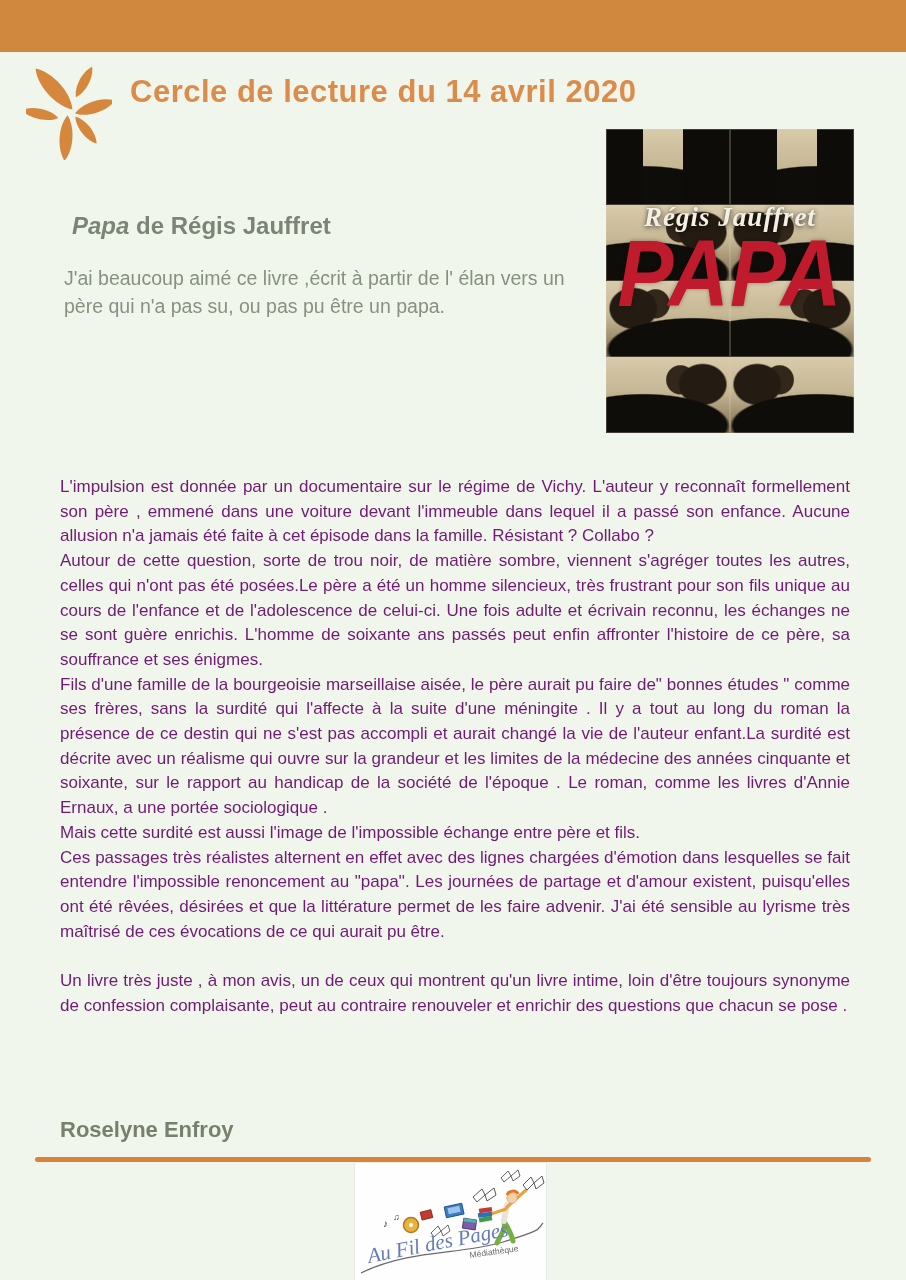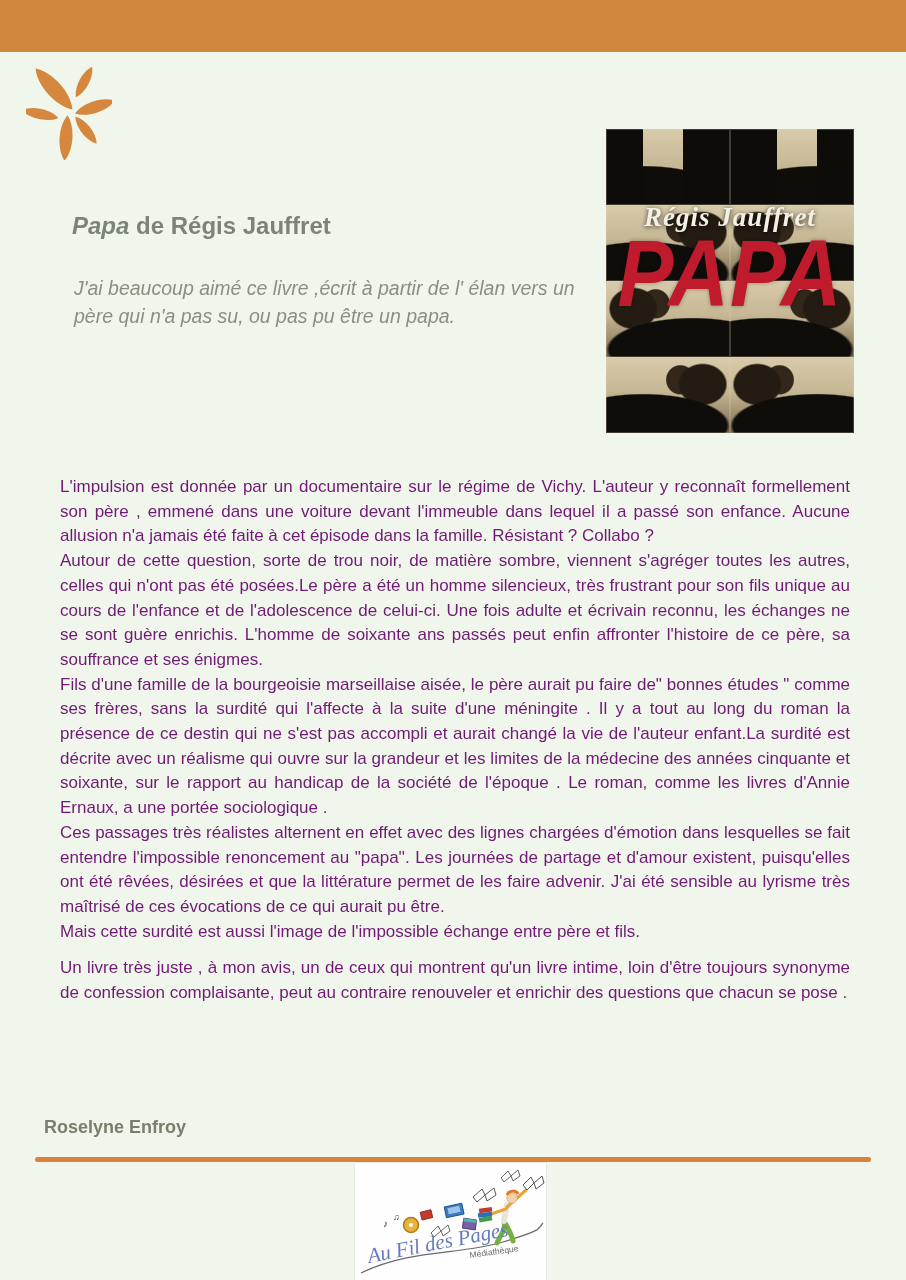--- a/index.html
+++ b/index.html
@@ -50,33 +50,33 @@
     transform:scaleY(1.12); transform-origin:top;
     text-shadow:0 0 4px rgba(0,0,0,0.35); letter-spacing:1px;
   }
   
   .intro-heading {
     position:absolute; left:60px; top:200px; margin:12px;
     font-size:24px; font-weight:bold; color:#7B8577;
   }
   .intro-heading em { font-style:italic; }
   .quote {
-    position:absolute; left:60px; top:260px; width:528px; margin:14px;
-    font-size:19.5px; font-style:italic; color:#879180; line-height:28px;
+    position:absolute; left:60px; top:260px; width:528px; margin:4px;
+    font-size:19.5px; color:#879180; line-height:28px;
   }
   
   .review {
     position:absolute; left:60px; top:475px; width:790px;
     font-size:17px; line-height:24.7px; color:#701a75; text-align:justify;
   }
   .review p { margin:0; }
-  .review p.spaced { margin-top:12px; }
+  .review p.spaced { margin-top:25px; }
   .signature {
-    position:absolute; left:44px; top:1117px; margin:0;
-    font-size:18px; font-weight:bold; color:#76816D;
+    position:absolute; left:60px; top:1117px; margin:0;
+    font-size:22px; font-weight:bold; color:#76816D;
   }
   .divider {
     position:absolute; left:35px; top:1157px; width:836px; height:5px;
     background:#D8823A; border-radius:3px;
   }
   
   .footer-logo {
     position:absolute; left:355px; top:1163px; width:191px; height:117px;
     background:#fefefe; box-shadow:0 0 0 1px rgba(0,0,0,0.04);
   }
@@ -95,20 +95,21 @@
     <g fill="#D5873E">
       <use href="#petal" transform="translate(28,27) rotate(-42) scale(1.15)"></use>
       <use href="#petal" transform="translate(58,20) rotate(28) scale(0.72)"></use>
       <use href="#petal" transform="translate(69,45) rotate(72) scale(0.88)"></use>
       <use href="#petal" transform="translate(60,68) rotate(142) scale(0.72)"></use>
       <use href="#petal" transform="translate(40,76) rotate(4) scale(0.95)"></use>
       <use href="#petal" transform="translate(14,52) rotate(102) scale(0.78)"></use>
     </g>
   </svg>
 
+  <h1 class="page-title">Cercle de lecture du 14 avril 2020</h1>
 
   <div class="cover">
     <div class="montage">
       <div class="cell darktop"></div>
       <div class="cell darktop flip"></div>
       <div class="cell"></div>
       <div class="cell flip"></div>
       <div class="cell flip"></div>
       <div class="cell"></div>
       <div class="cell"></div>
@@ -119,22 +120,22 @@
   </div>
 
   <h2 class="intro-heading"><em>Papa</em> <span>de Régis Jauffret</span></h2>
 
   <p class="quote">J'ai beaucoup aimé ce livre ,écrit à partir de l' élan vers un père qui n'a pas su, ou pas pu être un papa.</p>
 
   <div class="review">
     <p>L'impulsion est donnée par un documentaire sur le régime de Vichy. L'auteur y reconnaît formellement son père , emmené dans une voiture devant l'immeuble dans lequel il a passé son enfance. Aucune allusion n'a jamais été faite à cet épisode dans la famille. Résistant ? Collabo ?</p>
     <p>Autour de cette question, sorte de trou noir, de matière sombre,  viennent s'agréger toutes les autres, celles qui n'ont pas été posées.Le père a été un homme silencieux, très frustrant pour son fils unique au cours de l'enfance et de l'adolescence de celui-ci. Une fois adulte et écrivain reconnu, les échanges ne se sont guère enrichis. L'homme de soixante ans passés   peut enfin affronter l'histoire de ce père, sa souffrance et ses énigmes.</p>
     <p>Fils d'une famille de la bourgeoisie marseillaise aisée, le père  aurait pu faire de" bonnes études " comme ses frères, sans la surdité qui l'affecte à la suite d'une méningite . Il y a tout au long du roman la présence de ce destin qui ne s'est pas accompli et aurait changé la vie de l'auteur enfant.La surdité est  décrite avec un  réalisme qui  ouvre sur la grandeur et les limites de la médecine des années cinquante et soixante, sur le rapport au handicap de la société de l'époque . Le roman, comme les livres d'Annie Ernaux, a une portée sociologique .</p>
+    <p>Mais cette surdité est aussi l'image de l'impossible échange entre père et fils.</p>
     <p>Ces passages très réalistes alternent en effet avec des lignes chargées d'émotion dans lesquelles  se fait entendre l'impossible renoncement au "papa''. Les journées de partage et d'amour existent, puisqu'elles ont été rêvées, désirées et que la littérature permet de les faire advenir. J'ai été sensible au lyrisme très maîtrisé de ces évocations de ce qui aurait pu être.</p>
-    <p>Mais cette surdité est aussi l'image de l'impossible échange entre père et fils.</p>
     <p class="spaced">Un livre très juste , à mon avis, un de ceux qui montrent qu'un livre intime, loin d'être  toujours synonyme de confession complaisante, peut au contraire renouveler et enrichir des questions que chacun se pose .</p>
   </div>
 
   <p class="signature">Roselyne Enfroy</p>
 
   <div class="divider"></div>
 
   <div class="footer-logo">
     <svg width="191" height="117" viewBox="0 0 191 117">
 

